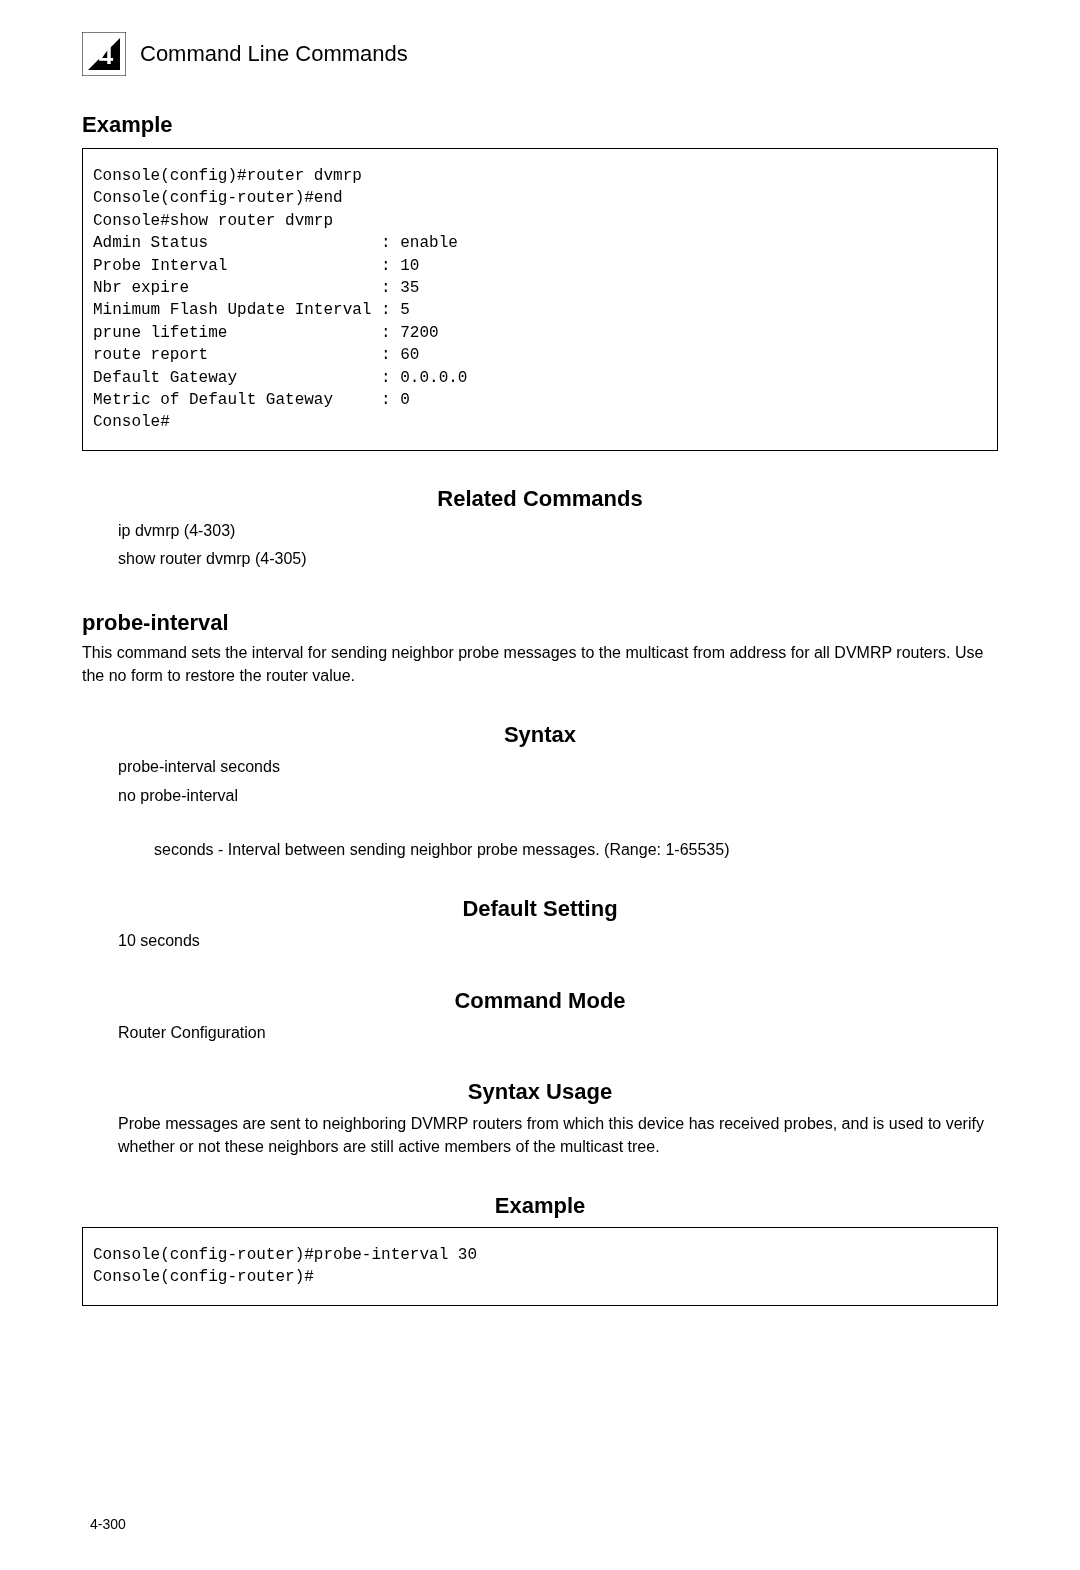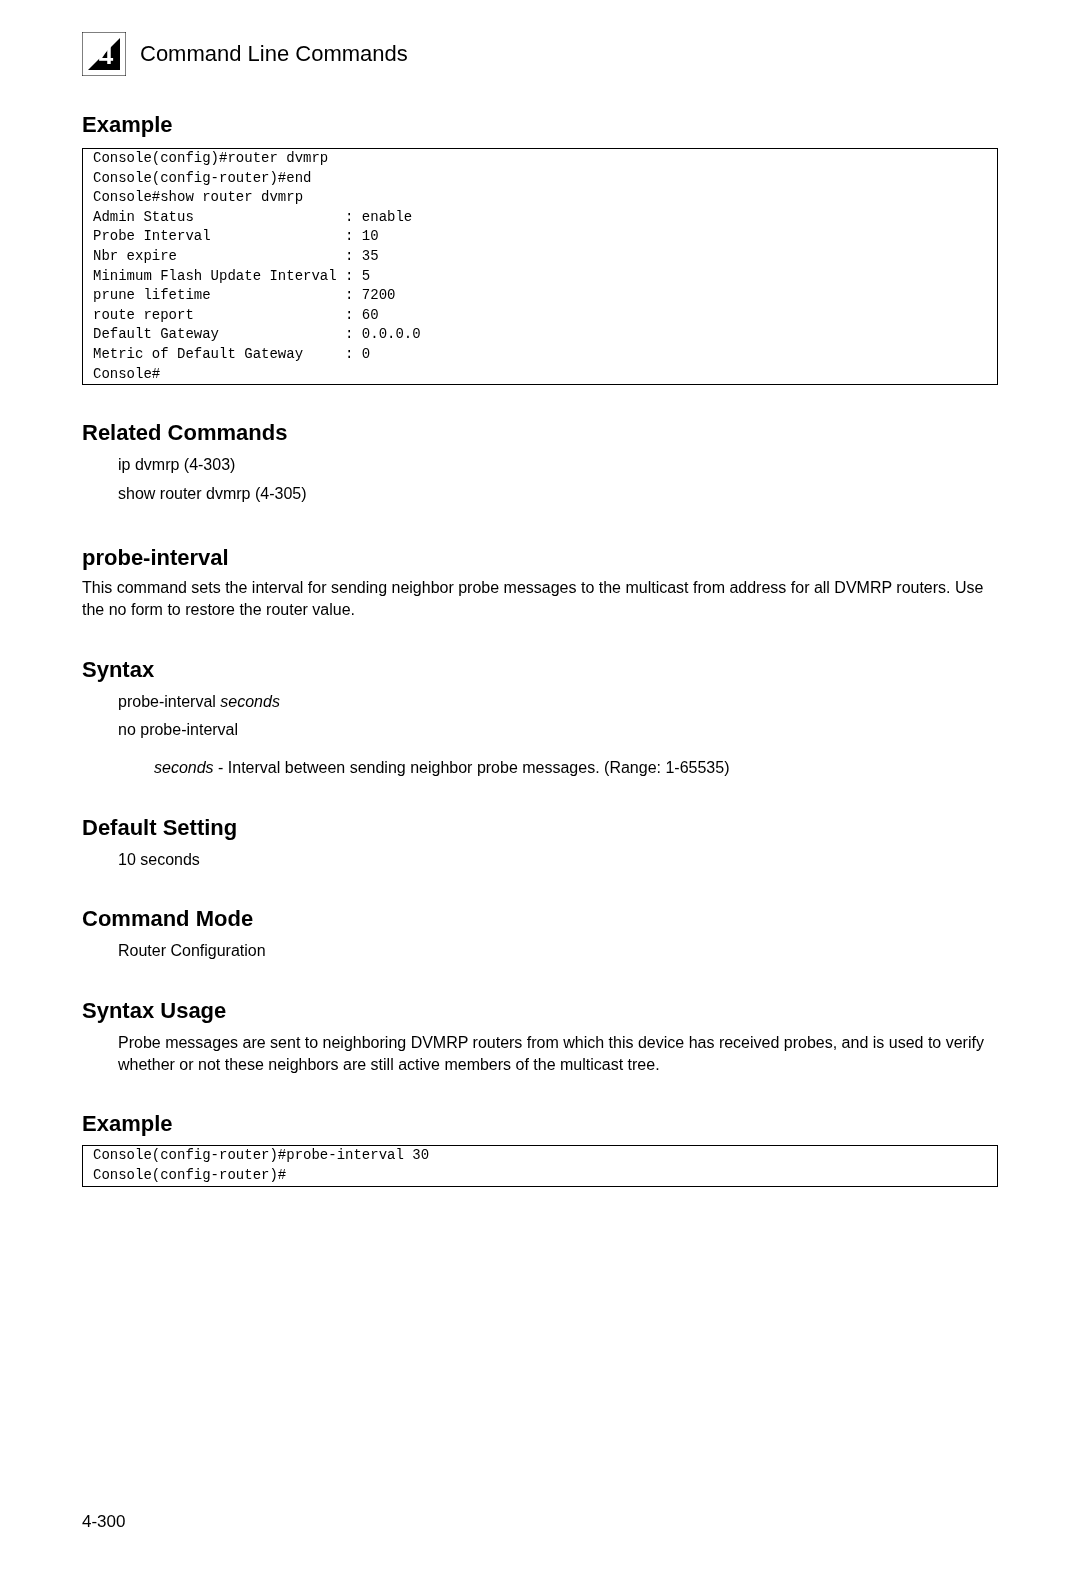--- a/index.html
+++ b/index.html
@@ -38,61 +38,61 @@
     .section-heading {
       font-size: 22px;
       font-weight: 700;
       margin-bottom: 10px;
     }
     .subsection-heading {
       font-size: 22px;
       font-weight: 700;
       margin-top: 35px;
       margin-bottom: 8px;
+      text-align: center;
     }
     .code-box {
       border: 1px solid #000;
-      padding: 0 10px;
+      padding: 16px 10px;
       font-family: "Courier New", Courier, monospace;
-      font-size: 14px;
+      font-size: 16px;
       line-height: 1.4;
       white-space: pre;
       margin-bottom: 22px;
     }
     .body-text {
       font-size: 16px;
       line-height: 1.4;
       margin-bottom: 6px;
     }
     .indent-1 {
       margin-left: 36px;
     }
     .indent-2 {
       margin-left: 72px;
     }
     .italic {
-      font-style: italic;
     }
     .bold {
       font-weight: 400;
     }
     .command-title {
       font-size: 22px;
       font-weight: 700;
       margin-top: 40px;
       margin-bottom: 6px;
     }
     .page-number {
       position: absolute;
       bottom: 38px;
-      left: 82px;
-      font-size: 17px;
+      left: 90px;
+      font-size: 14px;
     }
     .para-gap {
-      margin-top: 16px;
+      margin-top: 32px;
     }
   </style>
 </head>
 <body>
 
 <div class="header-line">
   <div class="chapter-icon">
     <svg viewBox="0 0 44 44">
       <rect x="0" y="0" width="44" height="44" fill="none" stroke="#000" stroke-width="1"></rect>
       <path d="M 6 38 L 38 6 L 38 38 Z" fill="#000"></path>

